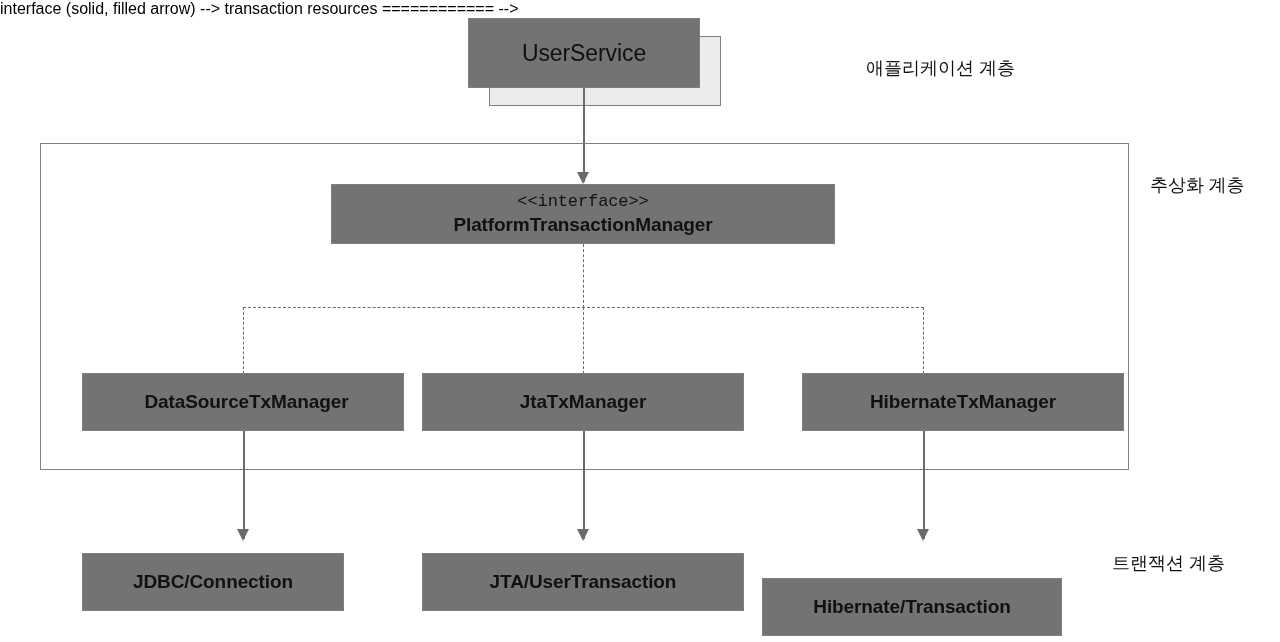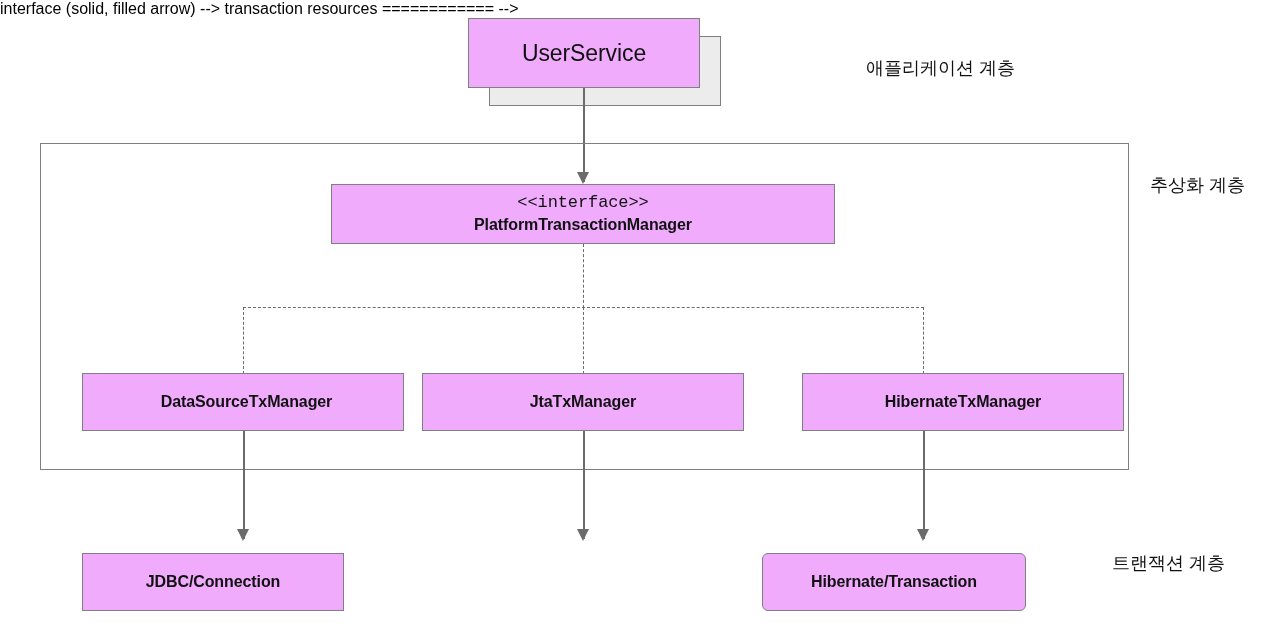--- a/index.html
+++ b/index.html
@@ -16,33 +16,33 @@
     width: 1280px;
     height: 642px;
     background: #ffffff;
     overflow: hidden;
   }
 
   
   .node {
     position: absolute;
     box-sizing: border-box;
-    background: #f0abfc;
+    background: #737373;
     border: 1.6px solid #7f7f7f;
     display: flex;
     flex-direction: column;
     align-items: center;
     justify-content: center;
     color: #111111;
     text-align: left;
     line-height: 1.22;
   }
   .node .title {
     font-weight: bold;
-    font-size: 16px;
+    font-size: 19px;
     letter-spacing: -0.1px;
     white-space: nowrap;
   }
   .node .stereotype {
     font-weight: normal;
     font-size: 17px;
     letter-spacing: -0.1px;
     white-space: nowrap;
     margin-bottom: 1px;
     font-family: Liberation Mono, monospace;
@@ -122,21 +122,21 @@
 
    interface (solid, filled arrow) --&gt;
   <div class="edge v" style="left:583px; top:88px; height:94px;"></div>
   <div class="arrowhead" style="left:577px; top:172px;"></div>
 
 
   
 
   <div class="layer-box" style="left:40px; top:143px; width:1089px; height:327px;"></div>
 
-  <div class="layer-label" style="left:1150px; top:173px;">추상화 계층</div>
+  <div class="layer-label" style="left:1150px; top:173px;font-family:Liberation Serif, serif;">추상화 계층</div>
 
   <div class="node" style="left:331px; top:184px; width:504px; height:60px;">
     <span class="stereotype">&lt;&lt;interface&gt;&gt;</span>
     <span class="title">PlatformTransactionManager</span>
   </div>
 
   
   <div class="edge-dash v" style="left:583px; top:244px; height:64px;"></div>
   
   <div class="edge-dash h" style="left:243px; top:307px; width:681px;"></div>
@@ -170,20 +170,23 @@
   <div class="edge v" style="left:923px; top:431px; height:108px;"></div>
   <div class="arrowhead" style="left:917px; top:529px;"></div>
 
 
   
 
   <div class="node" style="left:82px; top:553px; width:262px; height:58px;">
     <span class="title">JDBC/Connection</span>
   </div>
 
+  <div class="node" style="left:422px; top:553px; width:322px; height:58px;">
+    <span class="title">JTA/UserTransaction</span>
+  </div>
 
-  <div class="node" style="left:762px; top:553px; width:264px; height:58px;border-radius:6px;">
+  <div class="node" style="left:762px; top:578px; width:300px; height:58px;">
     <span class="title">Hibernate/Transaction</span>
   </div>
 
   <div class="layer-label" style="left:1112px; top:551px;text-align:center;">트랜잭션 계층</div>
 
 </div>
 
 </body></html>

